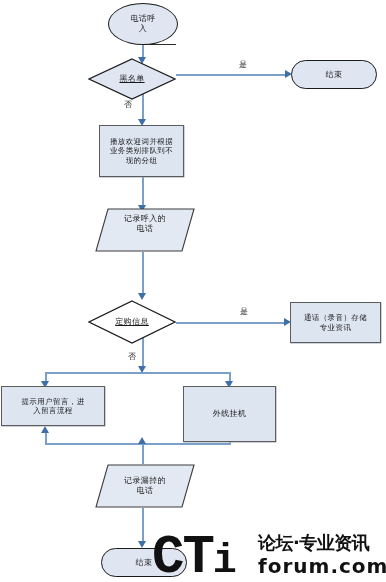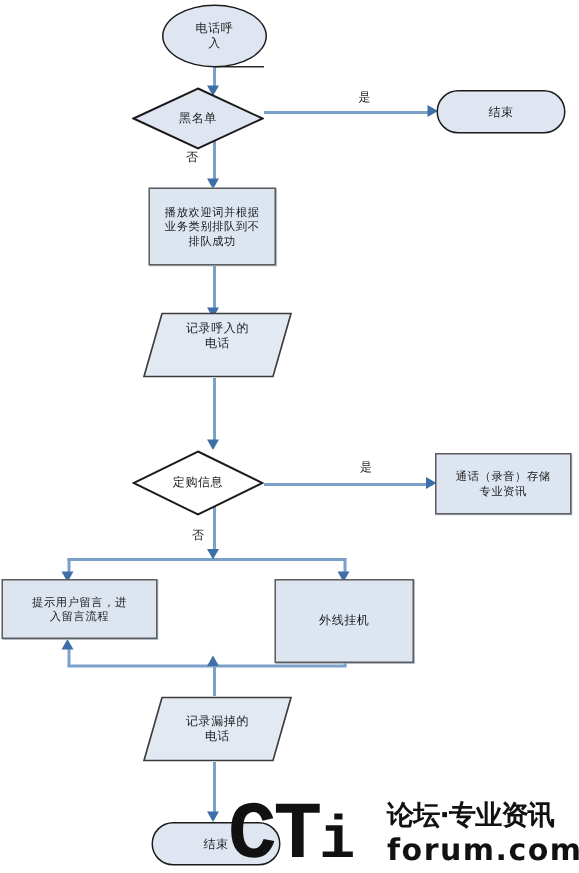--- a/index.html
+++ b/index.html
@@ -40,20 +40,21 @@
   .process{
     background:#dde5f1;
     border:1.3px solid #5c5c5c;
     box-shadow:0.5px 0.5px 0 #9aa6b6;
   }
 
   
   .diamond{
     background:transparent;
     border:none;
+    text-decoration:underline;
   }
   .diamond svg{position:absolute;inset:0;}
   .diamond .txt{position:relative;z-index:2;}
 
   
   .data-shape{background:transparent;border:none;}
   .data-shape svg{position:absolute;inset:0;}
   .data-shape .txt{position:relative;z-index:2;}
 
   
@@ -193,21 +194,21 @@
     <span class="txt fs8">黑名单</span>
   </div>
 
   <div class="node terminator stadium" style="left:291px;top:60px;width:86px;height:29px;">
     <span class="txt fs8">结束</span>
   </div>
 
   <div class="node process" style="left:99px;top:125px;width:85px;height:52px;">
     <span class="txt fs75">播放欢迎词并根据
 业务类别排队到不
-排队成功</span>
+现的分组</span>
   </div>
 
   <div class="node data-shape" style="left:95px;top:208px;width:100px;height:31px;">
     <svg width="100" height="44" viewBox="0 0 100 44">
       <polygon points="13,1 99,1 87,43 1,43" fill="#e3e9f3" stroke="#3c3c3c" stroke-width="1.1"></polygon>
     </svg>
     <span class="txt fs8">记录呼入的
 电话</span>
   </div>
 

